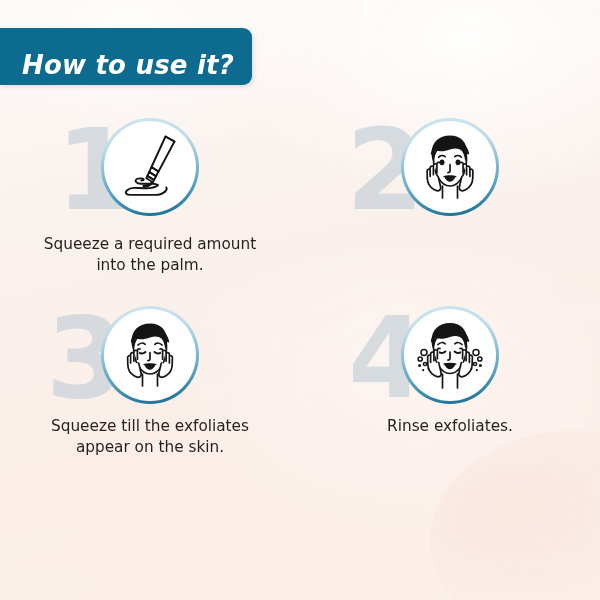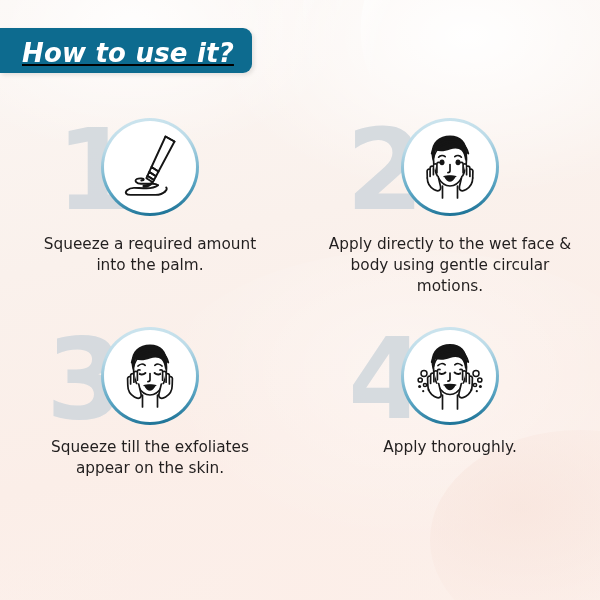--- a/index.html
+++ b/index.html
@@ -28,26 +28,25 @@
       background:radial-gradient(ellipse at 55% 80%, rgba(255,255,255,0) 58%, rgba(255,255,255,.55) 68%, rgba(255,255,255,0) 80%);
       transform:rotate(18deg);}
   .s4{left:150px;top:250px;width:520px;height:300px;
       background:radial-gradient(ellipse at 50% 40%, rgba(255,255,255,.38) 0%, rgba(255,255,255,0) 68%);}
   .s5{left:430px;top:430px;width:300px;height:220px;
       background:radial-gradient(ellipse at 30% 35%, rgba(248,228,220,.75) 0%, rgba(248,228,220,0) 70%);}
 
   
   #banner{
     position:absolute;left:0;top:28px;height:41px;
-    padding:4px 18px 0 22px;
+    padding:16px 18px 0 22px;
     display:flex;align-items:center;
     background:#0d6b8f;
     border-top-right-radius:9px;border-bottom-right-radius:9px;
     box-shadow:2px 2px 4px rgba(0,0,0,.10);
-    text-decoration:underline;
   }
   #banner .t{
     color:#ffffff;font-style:italic;font-weight:700;
     font-size:26px;letter-spacing:.2px;white-space:nowrap;
     font-family:"DejaVu Sans","Liberation Sans",sans-serif;
   }
 
   
   #grid{position:absolute;left:0;top:118px;width:600px;}
   .row{display:flex;}
@@ -192,21 +191,20 @@
                     <path d="M55.0 38.0 c1.3 -.5 2.6 .3 2.6 1.7 l0 9.0"></path>
                     <path d="M58.4 40.2 c1.3 -.4 2.5 .5 2.5 1.9 l0 8.4"></path>
                     <path d="M61.6 43.2 c1.2 -.3 2.3 .6 2.3 1.9 l-.2 7.0"></path>
                     <path d="M63.7 52.1 c0 4.8 -2.8 9.2 -6.6 11.4 c-2.2 1.3 -4.2 1.7 -5.6 .7
                              c-1.1 -.8 -1.4 -2.3 -1.0 -4.0 l2.3 -9.6"></path>
                   </g>
                 </g>
               </svg>
             </div>
           </div>
-          <div class="caption">Apply directly to the wet face &amp; body using gentle circular motions.</div>
         </div>
       </div>
     </div>
 
     <div class="row row2">
 
       <div class="cell c3">
         <div class="inner">
           <div class="numwrap">
             <div class="bignum">3</div>
@@ -319,19 +317,19 @@
                   </g>
                   <g fill="#151515" stroke="none">
                     <circle cx="73.4" cy="53.5" r="1.5"></circle>
                     <circle cx="69.8" cy="58.2" r="1.1"></circle>
                     <circle cx="64.5" cy="57.0" r=".9"></circle>
                   </g>
                 </g>
               </svg>
             </div>
           </div>
-          <div class="caption">Apply thoroughly.</div>
+          <div class="caption">Rinse exfoliates.</div>
         </div>
       </div>
     </div>
 
   </div>
 </div>
 
 </body></html>

